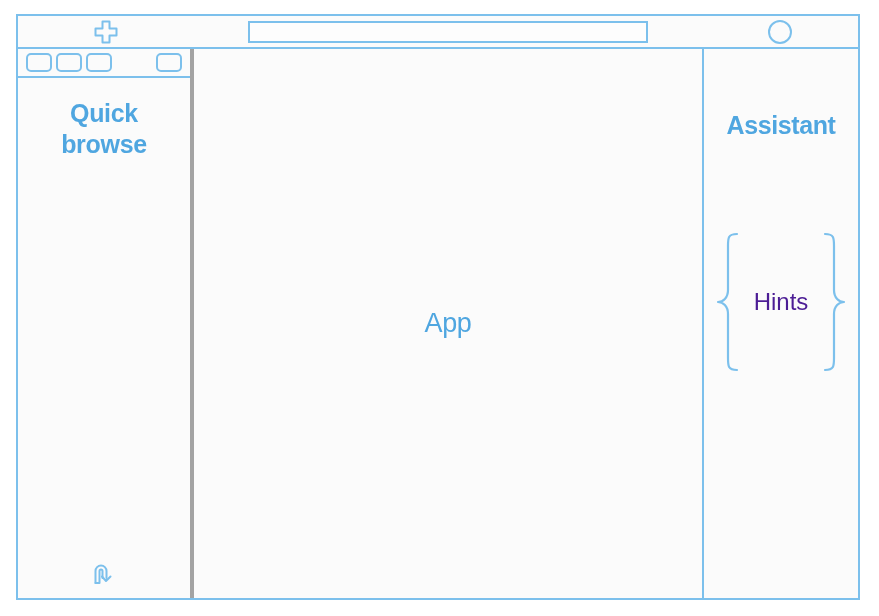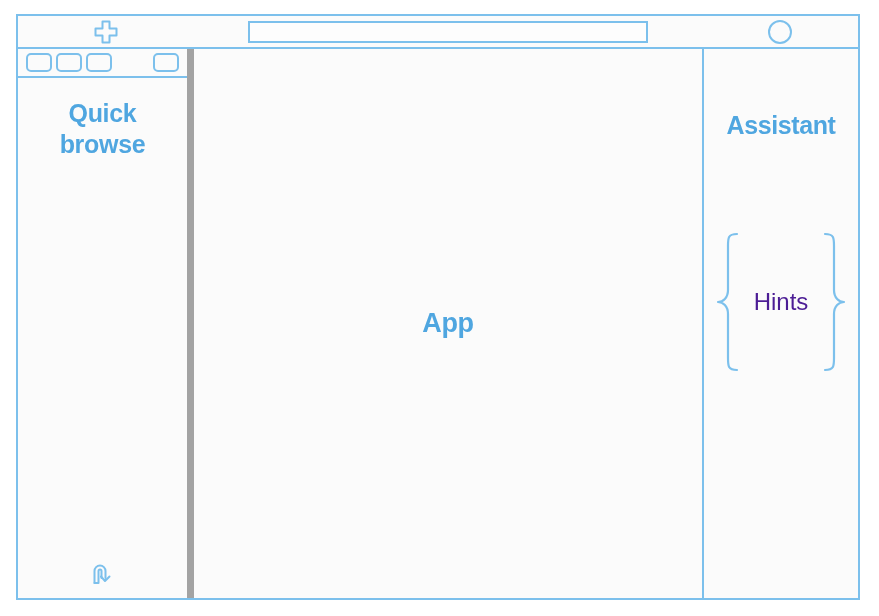--- a/index.html
+++ b/index.html
@@ -103,21 +103,21 @@
     border: 2px solid #7cc0ec;
     border-top: none;
     display: flex;
   }
 
   
   .sidebar {
     width: 176px;
     height: 100%;
     box-sizing: border-box;
-    border-right: 7px solid #a3a3a3;
+    border-right: 4px solid #a3a3a3;
     display: flex;
     flex-direction: column;
     position: relative;
     background: #fbfbfb;
   }
   .sidebar-toolbar {
     height: 29px;
     box-sizing: border-box;
     border-bottom: 2px solid #7cc0ec;
     display: flex;
@@ -171,21 +171,21 @@
     height: 100%;
     box-sizing: border-box;
     border-right: 2px solid #7cc0ec;
     display: flex;
     align-items: center;
     justify-content: center;
     background: #fbfbfb;
   }
   .app-label {
     font-size: 27px;
-    font-weight: bold;
+    font-weight: normal;
     color: #4fa6e0;
     letter-spacing: -0.3px;
   }
 
   
   .assistant-panel {
     width: 154px;
     height: 100%;
     box-sizing: border-box;
     display: flex;

